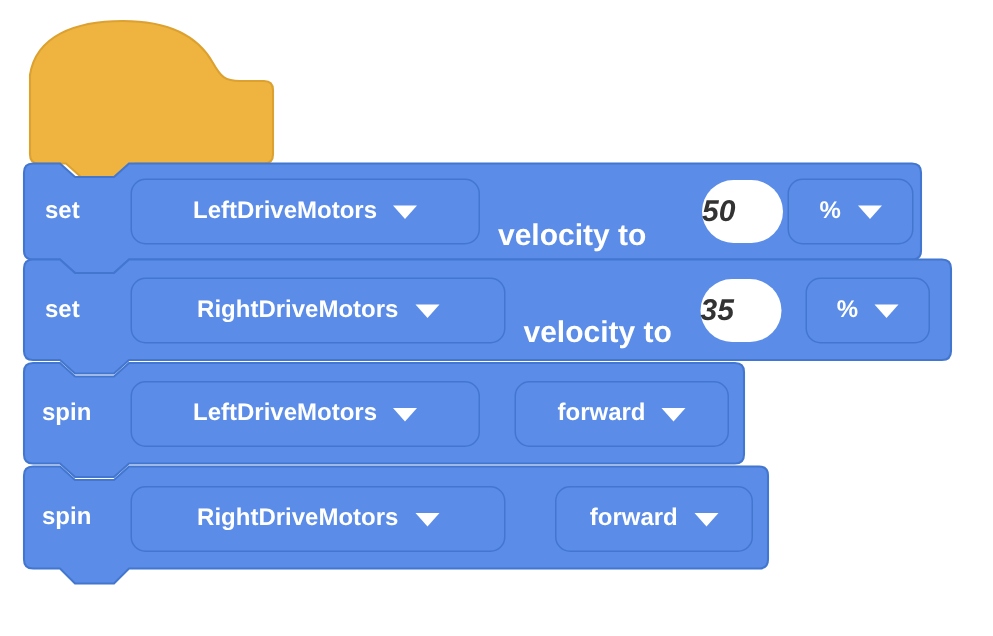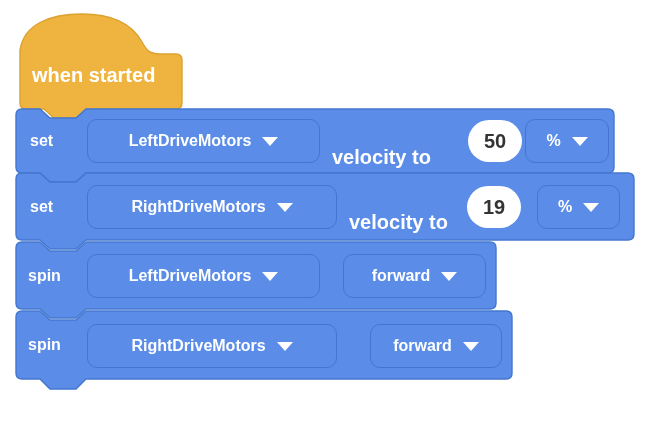--- a/index.html
+++ b/index.html
@@ -32,39 +32,39 @@
   .arrow-down{
     width:0;height:0;flex:none;
     border-left:8px solid transparent;
     border-right:8px solid transparent;
     border-top:9px solid var(--text-white,#fff);
   }
   .oval{
     position:absolute;box-sizing:border-box;
     background:var(--oval-bg,#ffffff);
     border-radius:999px;
-    display:flex;align-items:center;justify-content:center;
+    display:flex;align-items:center;justify-content:flex-start;
     color:var(--number-text,#333333);font-size:20px;font-weight:700;
     cursor:text;
+    font-style:italic;
   }
   .hat-label{
     position:absolute;left:12px;top:47px;height:28px;display:flex;align-items:center;
     color:var(--text-white,#fff);font-size:20px;font-weight:600;white-space:nowrap;
   }
 </style>
 </head>
 <body>
 
 <div class="canvas">
 
   <div class="block" style="left:20px;top:14px;width:162px;height:95px;">
     <svg width="162" height="106" viewBox="0 0 162 106">
       <path class="hat-fill" d="M 0 89 V 36 C 4 10 30 0 62 0 C 92 0 112 10 122 28 C 127 37 130 40 140 40 L 156 40 Q 162 40 162 46 V 89 Q 162 95 156 95 H 70 L 60 104 H 34 L 24 95 H 6 Q 0 95 0 89 Z"></path>
     </svg>
-    <span class="hat-label">when started</span>
   </div>
 
   <div class="block" style="left:16px;top:109px;width:598px;height:64px;">
     <svg width="598" height="74" viewBox="0 0 598 74">
       <path class="blk-fill" d="M 6 0 H 24 L 34 9 H 60 L 70 0 H 592 Q 598 0 598 6 V 58 Q 598 64 592 64 H 70 L 60 73 H 34 L 24 64 H 6 Q 0 64 0 58 V 6 Q 0 0 6 0 Z"></path>
     </svg>
     <span class="cmd" style="left:14px;">set</span>
     <div class="dropdown" style="left:71px;top:10px;width:233px;height:44px;">
       <span>LeftDriveMotors</span>
       <span class="arrow-down"></span>
@@ -83,21 +83,21 @@
     <svg width="618" height="77" viewBox="0 0 618 77">
       <path class="blk-fill" d="M 6 0 H 24 L 34 9 H 60 L 70 0 H 612 Q 618 0 618 6 V 61 Q 618 67 612 67 H 70 L 60 76 H 34 L 24 67 H 6 Q 0 67 0 61 V 6 Q 0 0 6 0 Z"></path>
     </svg>
     <span class="cmd" style="left:14px;">set</span>
     <div class="dropdown" style="left:71px;top:12px;width:250px;height:44px;">
       <span>RightDriveMotors</span>
       <span class="arrow-down"></span>
     </div>
     <span class="midlabel" style="left:333px;">velocity to</span>
     <div class="oval" style="left:451px;top:13px;width:54px;height:42px;">
-      <span>19</span>
+      <span>35</span>
     </div>
     <div class="dropdown" style="left:521px;top:12px;width:83px;height:44px;">
       <span>%</span>
       <span class="arrow-down"></span>
     </div>
   </div>
 
   <div class="block" style="left:16px;top:242px;width:480px;height:67px;">
     <svg width="480" height="77" viewBox="0 0 480 77">
       <path class="blk-fill" d="M 6 0 H 24 L 34 9 H 60 L 70 0 H 474 Q 480 0 480 6 V 61 Q 480 67 474 67 H 70 L 60 76 H 34 L 24 67 H 6 Q 0 67 0 61 V 6 Q 0 0 6 0 Z"></path>

